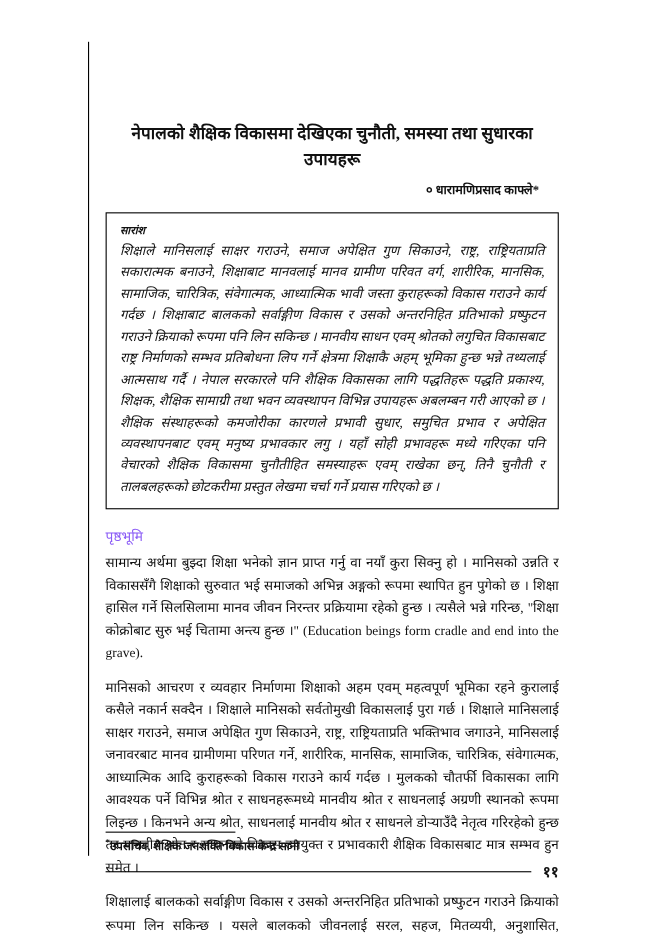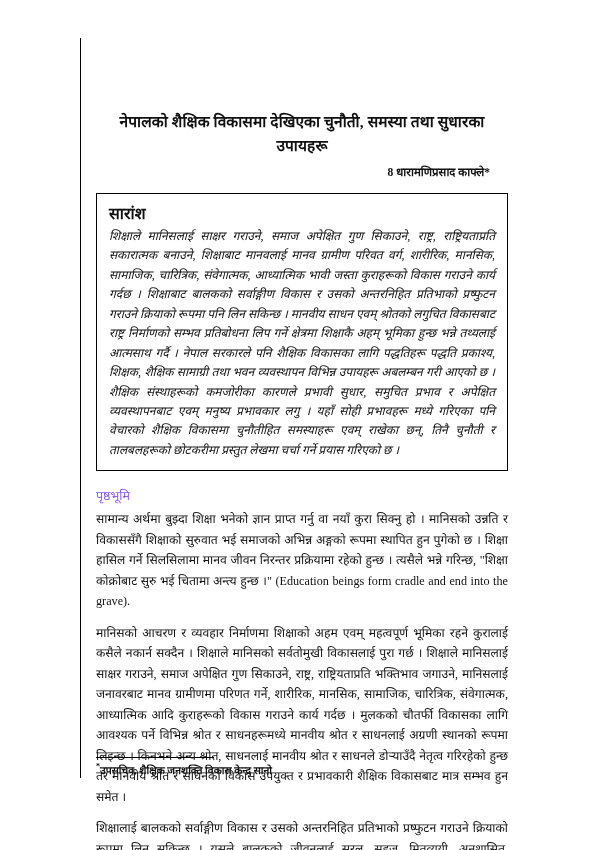--- a/index.html
+++ b/index.html
@@ -55,21 +55,22 @@
     margin-bottom: 14px;
   }
   .abstract-box {
     border: 1.3px solid #000;
     padding: 8px 12px 10px 12px;
     margin-bottom: 16px;
     background: #fff;
   }
   .abstract-label {
     font-weight: bold;
-    font-size: 16px;
+    font-size: 10px;
+    font-style: italic;
     margin-bottom: 3px;
     color: #111;
   }
   .abstract-body {
     font-style: italic;
     font-weight: normal;
     font-size: 12px;
     line-height: 1.62;
     text-align: justify;
     color: #111;
@@ -133,33 +134,37 @@
 </head>
 <body>
 
 <div class="page">
   <div class="page-frame"></div>
 
   <div class="content">
 
     <h1 class="doc-title">नेपालको शैक्षिक विकासमा देखिएका चुनौती, समस्या तथा सुधारका उपायहरू</h1>
 
-    <div class="author-line">8 धारामणिप्रसाद काफ्ले*</div>
+    <div class="author-line">० धारामणिप्रसाद काफ्ले*</div>
 
     <div class="abstract-box">
       <div class="abstract-label">सारांश</div>
       <div class="abstract-body">शिक्षाले मानिसलाई साक्षर गराउने, समाज अपेक्षित गुण सिकाउने, राष्ट्र, राष्ट्रियताप्रति सकारात्मक बनाउने, शिक्षाबाट मानवलाई मानव ग्रामीण परिवत वर्ग, शारीरिक, मानसिक, सामाजिक, चारित्रिक, संवेगात्मक, आध्यात्मिक भावी जस्ता कुराहरूको विकास गराउने कार्य गर्दछ । शिक्षाबाट बालकको सर्वाङ्गीण विकास र उसको अन्तरनिहित प्रतिभाको प्रष्फुटन गराउने क्रियाको रूपमा पनि लिन सकिन्छ । मानवीय साधन एवम् श्रोतको लगुचित विकासबाट राष्ट्र निर्माणको सम्भव प्रतिबोधना लिप गर्ने क्षेत्रमा शिक्षाकै अहम् भूमिका हुन्छ भन्ने तथ्यलाई आत्मसाथ गर्दै । नेपाल सरकारले पनि शैक्षिक विकासका लागि पद्धतिहरू पद्धति प्रकाश्य, शिक्षक, शैक्षिक सामाग्री तथा भवन व्यवस्थापन विभिन्न उपायहरू अबलम्बन गरी आएको छ । शैक्षिक संस्थाहरूको कमजोरीका कारणले प्रभावी सुधार, समुचित प्रभाव र अपेक्षित व्यवस्थापनबाट एवम् मनुष्य प्रभावकार लगु । यहाँ सोही प्रभावहरू मध्ये गरिएका पनि वेचारको शैक्षिक विकासमा चुनौतीहित समस्याहरू एवम् राखेका छन्, तिनै चुनौती र तालबलहरूको छोटकरीमा प्रस्तुत लेखमा चर्चा गर्ने प्रयास गरिएको छ ।</div>
     </div>
 
     <div class="section-heading">पृष्ठभूमि</div>
 
     <p class="body-text">सामान्य अर्थमा बुझ्दा शिक्षा भनेको ज्ञान प्राप्त गर्नु वा नयाँ कुरा सिक्नु हो । मानिसको उन्नति र विकाससँगै शिक्षाको सुरुवात भई समाजको अभिन्न अङ्गको रूपमा स्थापित हुन पुगेको छ । शिक्षा हासिल गर्ने सिलसिलामा मानव जीवन निरन्तर प्रक्रियामा रहेको हुन्छ । त्यसैले भन्ने गरिन्छ, "शिक्षा कोक्रोबाट सुरु भई चितामा अन्त्य हुन्छ ।" (Education beings form cradle and end into the grave).</p>
     <p class="body-text">मानिसको आचरण र व्यवहार निर्माणमा शिक्षाको अहम एवम् महत्वपूर्ण भूमिका रहने कुरालाई कसैले नकार्न सक्दैन । शिक्षाले मानिसको सर्वतोमुखी विकासलाई पुरा गर्छ । शिक्षाले मानिसलाई साक्षर गराउने, समाज अपेक्षित गुण सिकाउने, राष्ट्र, राष्ट्रियताप्रति भक्तिभाव जगाउने, मानिसलाई जनावरबाट मानव ग्रामीणमा परिणत गर्ने, शारीरिक, मानसिक, सामाजिक, चारित्रिक, संवेगात्मक, आध्यात्मिक आदि कुराहरूको विकास गराउने कार्य गर्दछ । मुलकको चौतर्फी विकासका लागि आवश्यक पर्ने विभिन्न श्रोत र साधनहरूमध्ये मानवीय श्रोत र साधनलाई अग्रणी स्थानको रूपमा लिइन्छ । किनभने अन्य श्रोत, साधनलाई मानवीय श्रोत र साधनले डोर्‍याउँदै नेतृत्व गरिरहेको हुन्छ तर मानवीय श्रोत र साधनको विकास उपयुक्त र प्रभावकारी शैक्षिक विकासबाट मात्र सम्भव हुन समेत ।</p>
     <p class="body-text">शिक्षालाई बालकको सर्वाङ्गीण विकास र उसको अन्तरनिहित प्रतिभाको प्रष्फुटन गराउने क्रियाको रूपमा लिन सकिन्छ । यसले बालकको जीवनलाई सरल, सहज, मितव्ययी, अनुशासित, सिर्जनशील, सहयोगी तथा स्वावलम्बी बनाउँदै जीवनका हर कठिन परिस्थितिमा सफलता प्राप्त गर्नमा मदत पुर्‍याउँछ । शिक्षालाई मानव विकासको प्रेरणाको श्रोत मानिएकाले यसले राष्ट्रको उन्नत समाजको निर्माण गर्नमा  मदत पुर्‍याउँछ ।</p>
 
   </div>
 
   <div class="footnote-wrap">
     <div class="footnote-rule"></div>
     <div class="footnote-text"><sup>*</sup><span>उपसचिव, शैक्षिक जनशक्ति विकास केन्द्र सानो</span></div>
   </div>
 
+  <div class="page-footer">
+    <div class="footer-rule"></div>
+    <div class="page-number">११</div>
+  </div>
 </div>
 
 </body></html>

